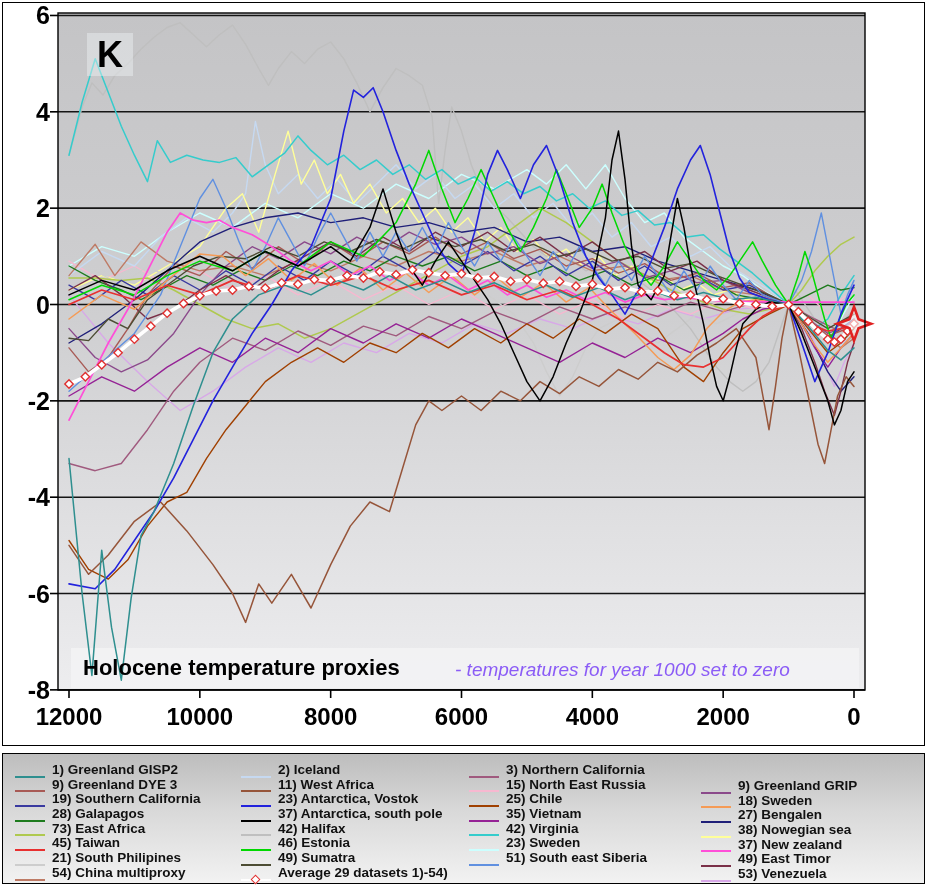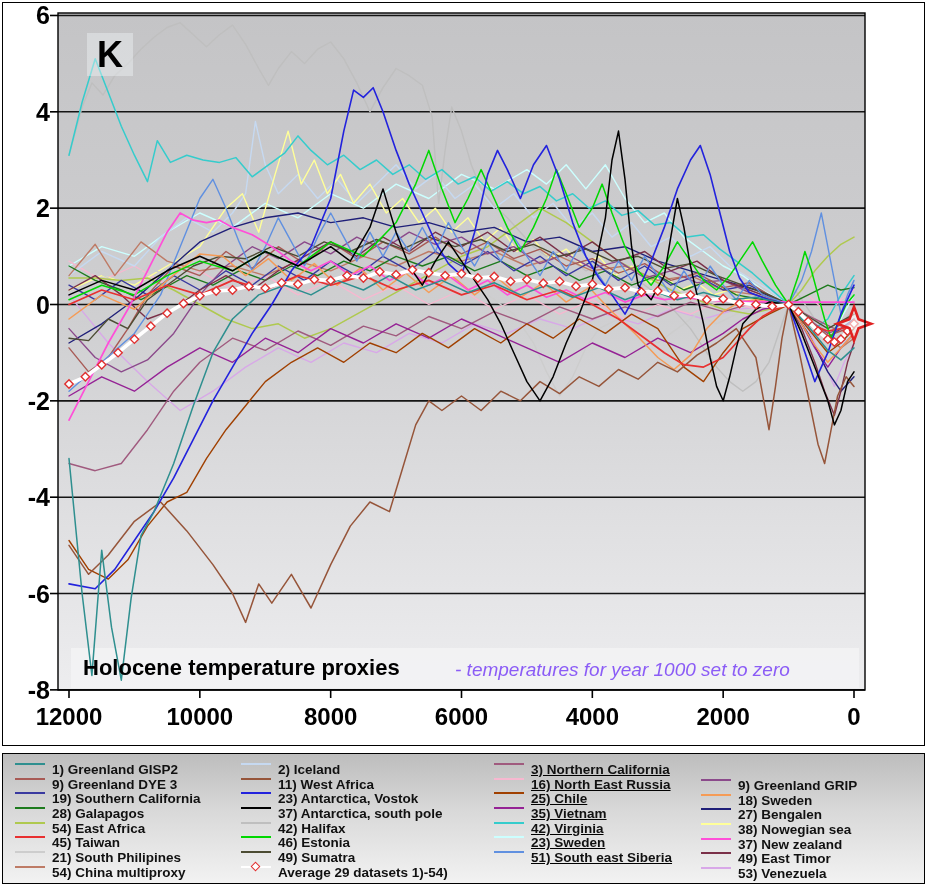--- a/index.html
+++ b/index.html
@@ -10,21 +10,21 @@
   #plot{position:absolute;left:0;top:0;}
   .overlay{position:absolute;color:#000;}
   #k-label{left:84px;top:30px;font-size:36px;font-weight:bold;
            background:rgba(238,241,245,0.45);padding:0 10px;line-height:1.2;}
   #title-text{left:80px;top:652px;font-size:22px;font-weight:bold;white-space:nowrap;}
   #subtitle-text{left:452px;top:656px;font-size:19px;font-style:italic;white-space:nowrap;color:#8b5cf6;}
   #legend-box{position:absolute;left:2px;top:753px;width:921px;height:129px;
               border:1px solid #000;
               background:linear-gradient(180deg,#bdbdbd 0%,#d9d9d9 45%,#f2f2f2 100%);}
   .legend-col{position:absolute;top:9px;}
-  .legend-item{display:flex;align-items:flex-start;height:14.7px;}
+  .legend-item{display:flex;align-items:flex-end;height:14.7px;}
   .swatch{width:30px;height:2px;margin-right:7px;flex:none;position:relative;}
   .swatch .diamond{position:absolute;left:11px;top:-3px;width:5px;height:5px;
                    transform:rotate(45deg);border:1.4px solid #e03030;background:#fff;}
   .legend-label{font-size:13.5px;font-weight:bold;color:#111;white-space:nowrap;line-height:14.7px;}
 </style>
 </head>
 <body>
 
 <div id="figure">
   <div id="chart-box">
@@ -179,21 +179,21 @@
         <div class="legend-item">
           <span class="swatch" style="background: rgb(58, 58, 160);"></span>
           <span class="legend-label">19) Southern California</span>
         </div>
         <div class="legend-item">
           <span class="swatch" style="background: rgb(30, 123, 30);"></span>
           <span class="legend-label">28) Galapagos</span>
         </div>
         <div class="legend-item">
           <span class="swatch" style="background: rgb(175, 201, 79);"></span>
-          <span class="legend-label">54) East Africa</span>
+          <span class="legend-label">73) East Africa</span>
         </div>
         <div class="legend-item">
           <span class="swatch" style="background: rgb(232, 48, 48);"></span>
           <span class="legend-label">45) Taiwan</span>
         </div>
         <div class="legend-item">
           <span class="swatch" style="background: rgb(205, 205, 205);"></span>
           <span class="legend-label">21) South Philipines</span>
         </div>
         <div class="legend-item">
@@ -230,28 +230,28 @@
           <span class="swatch" style="background: rgb(76, 76, 51);"></span>
           <span class="legend-label">49) Sumatra</span>
         </div>
         <div class="legend-item">
           <span class="swatch" style="background: rgb(255, 255, 255);">
             <i class="diamond"></i>
           </span>
           <span class="legend-label">Average 29 datasets 1)-54)</span>
         </div>
       </div>
-      <div class="legend-col" style="left: 491px; text-decoration: underline;">
+      <div class="legend-col" style="left: 466px;">
         <div class="legend-item">
           <span class="swatch" style="background: rgb(160, 90, 126);"></span>
           <span class="legend-label">3) Northern California</span>
         </div>
         <div class="legend-item">
           <span class="swatch" style="background: rgb(247, 184, 208);"></span>
-          <span class="legend-label">16) North East Russia</span>
+          <span class="legend-label">15) North East Russia</span>
         </div>
         <div class="legend-item">
           <span class="swatch" style="background: rgb(160, 64, 0);"></span>
           <span class="legend-label">25) Chile</span>
         </div>
         <div class="legend-item">
           <span class="swatch" style="background: rgb(149, 34, 149);"></span>
           <span class="legend-label">35) Vietnam</span>
         </div>
         <div class="legend-item">

